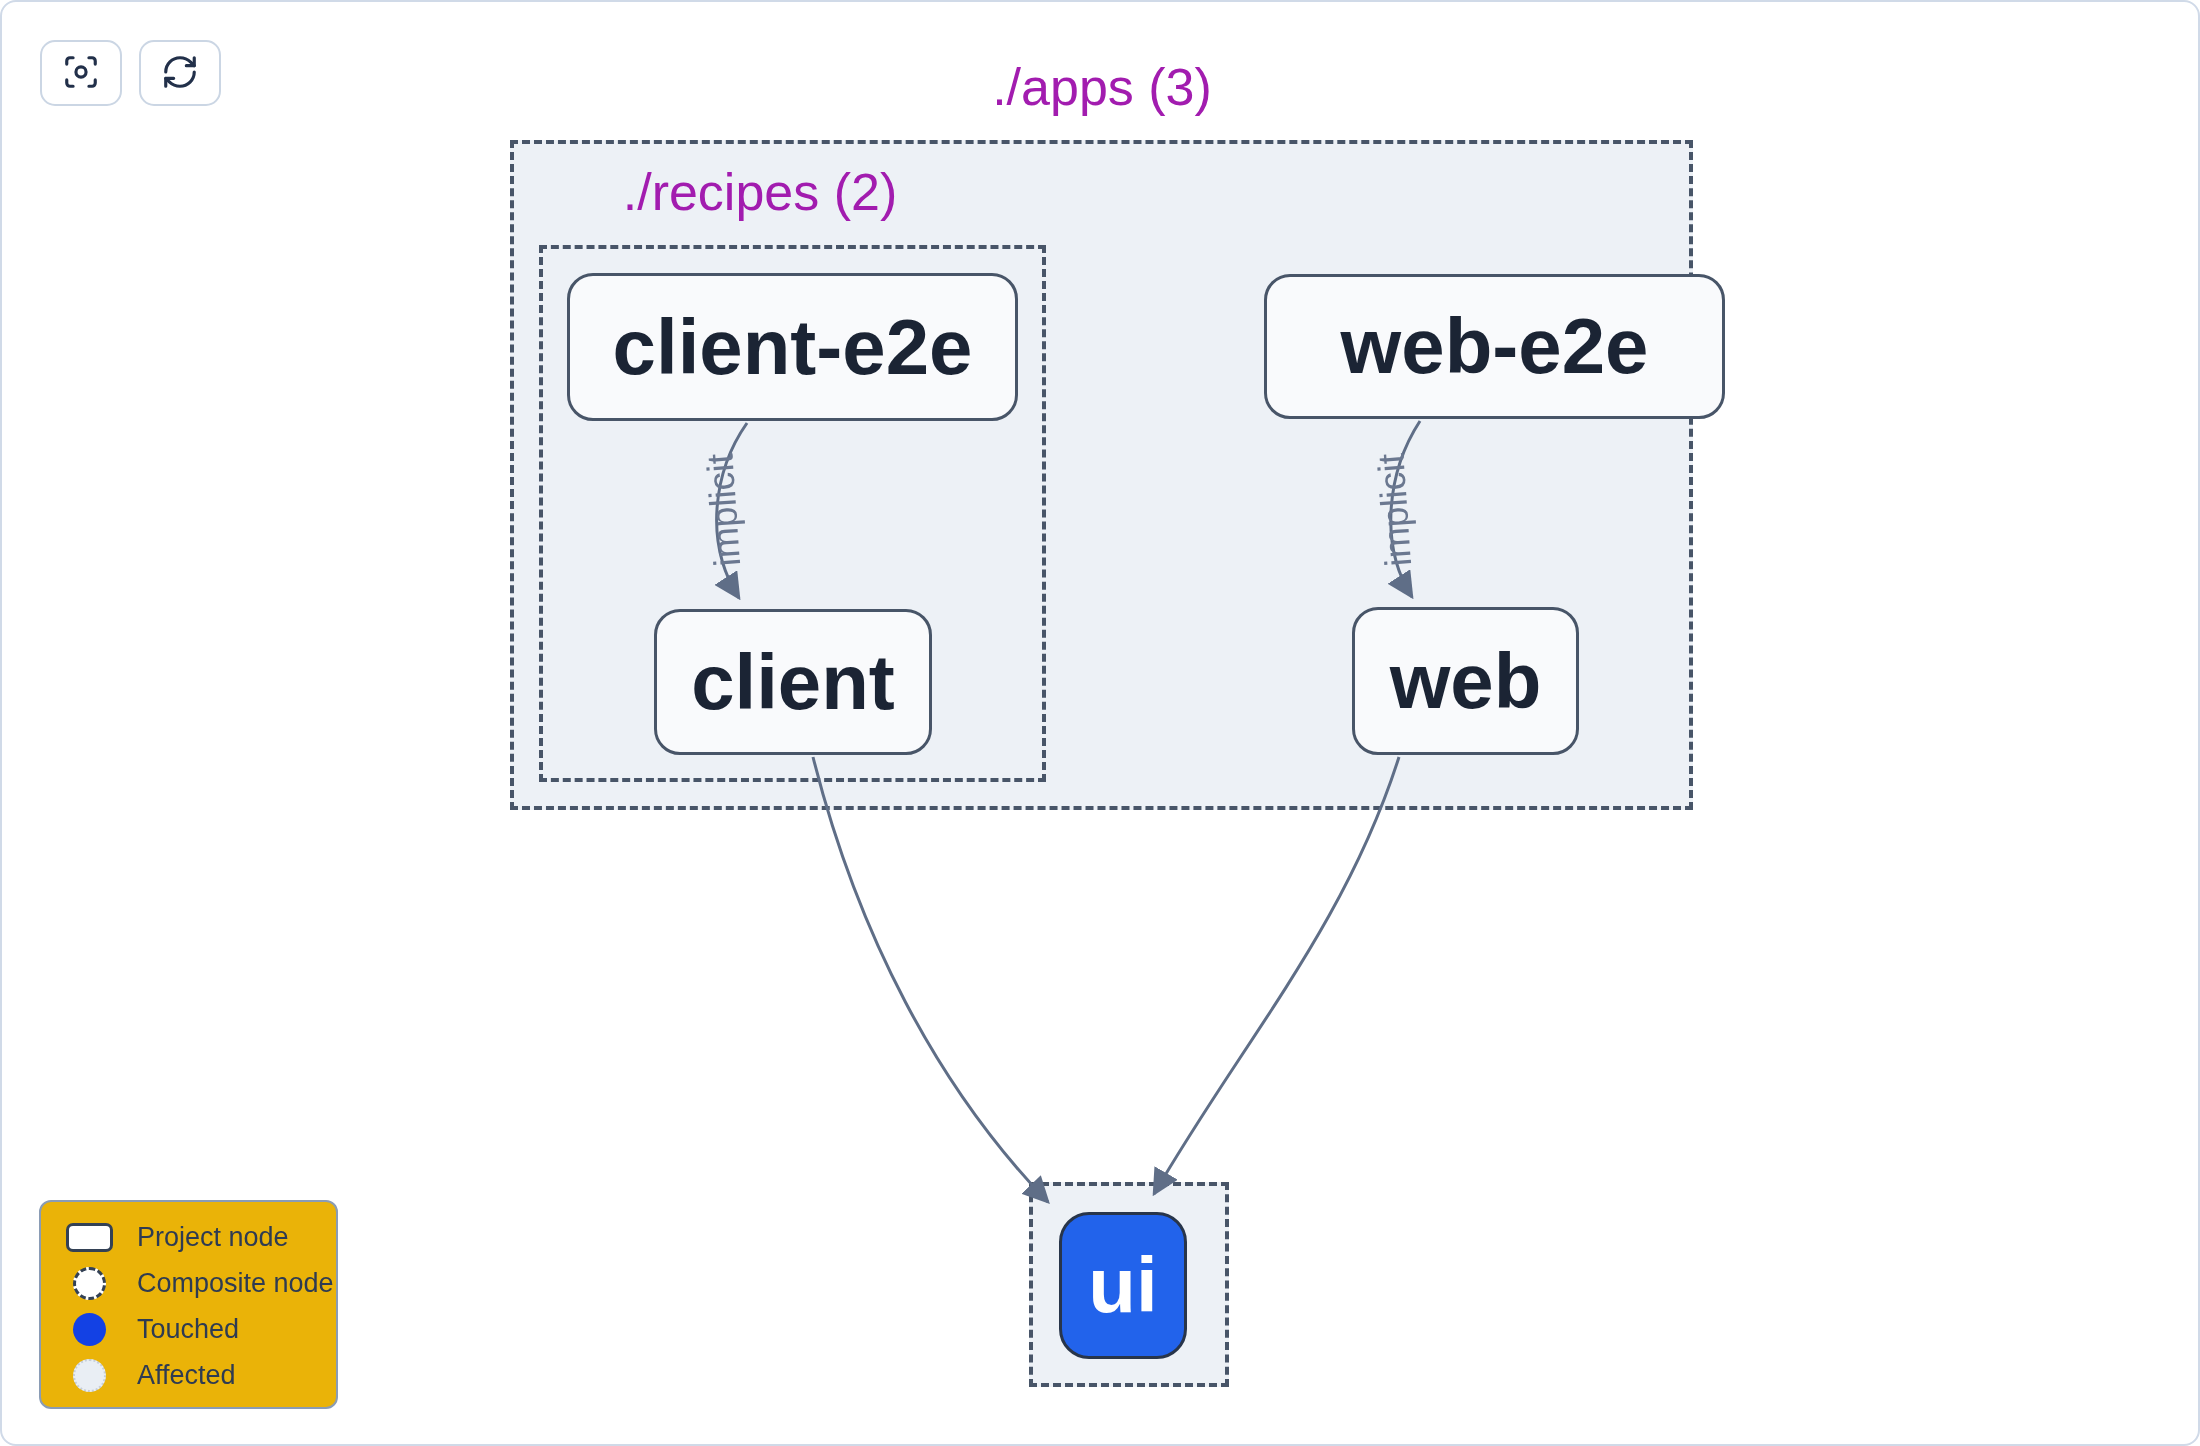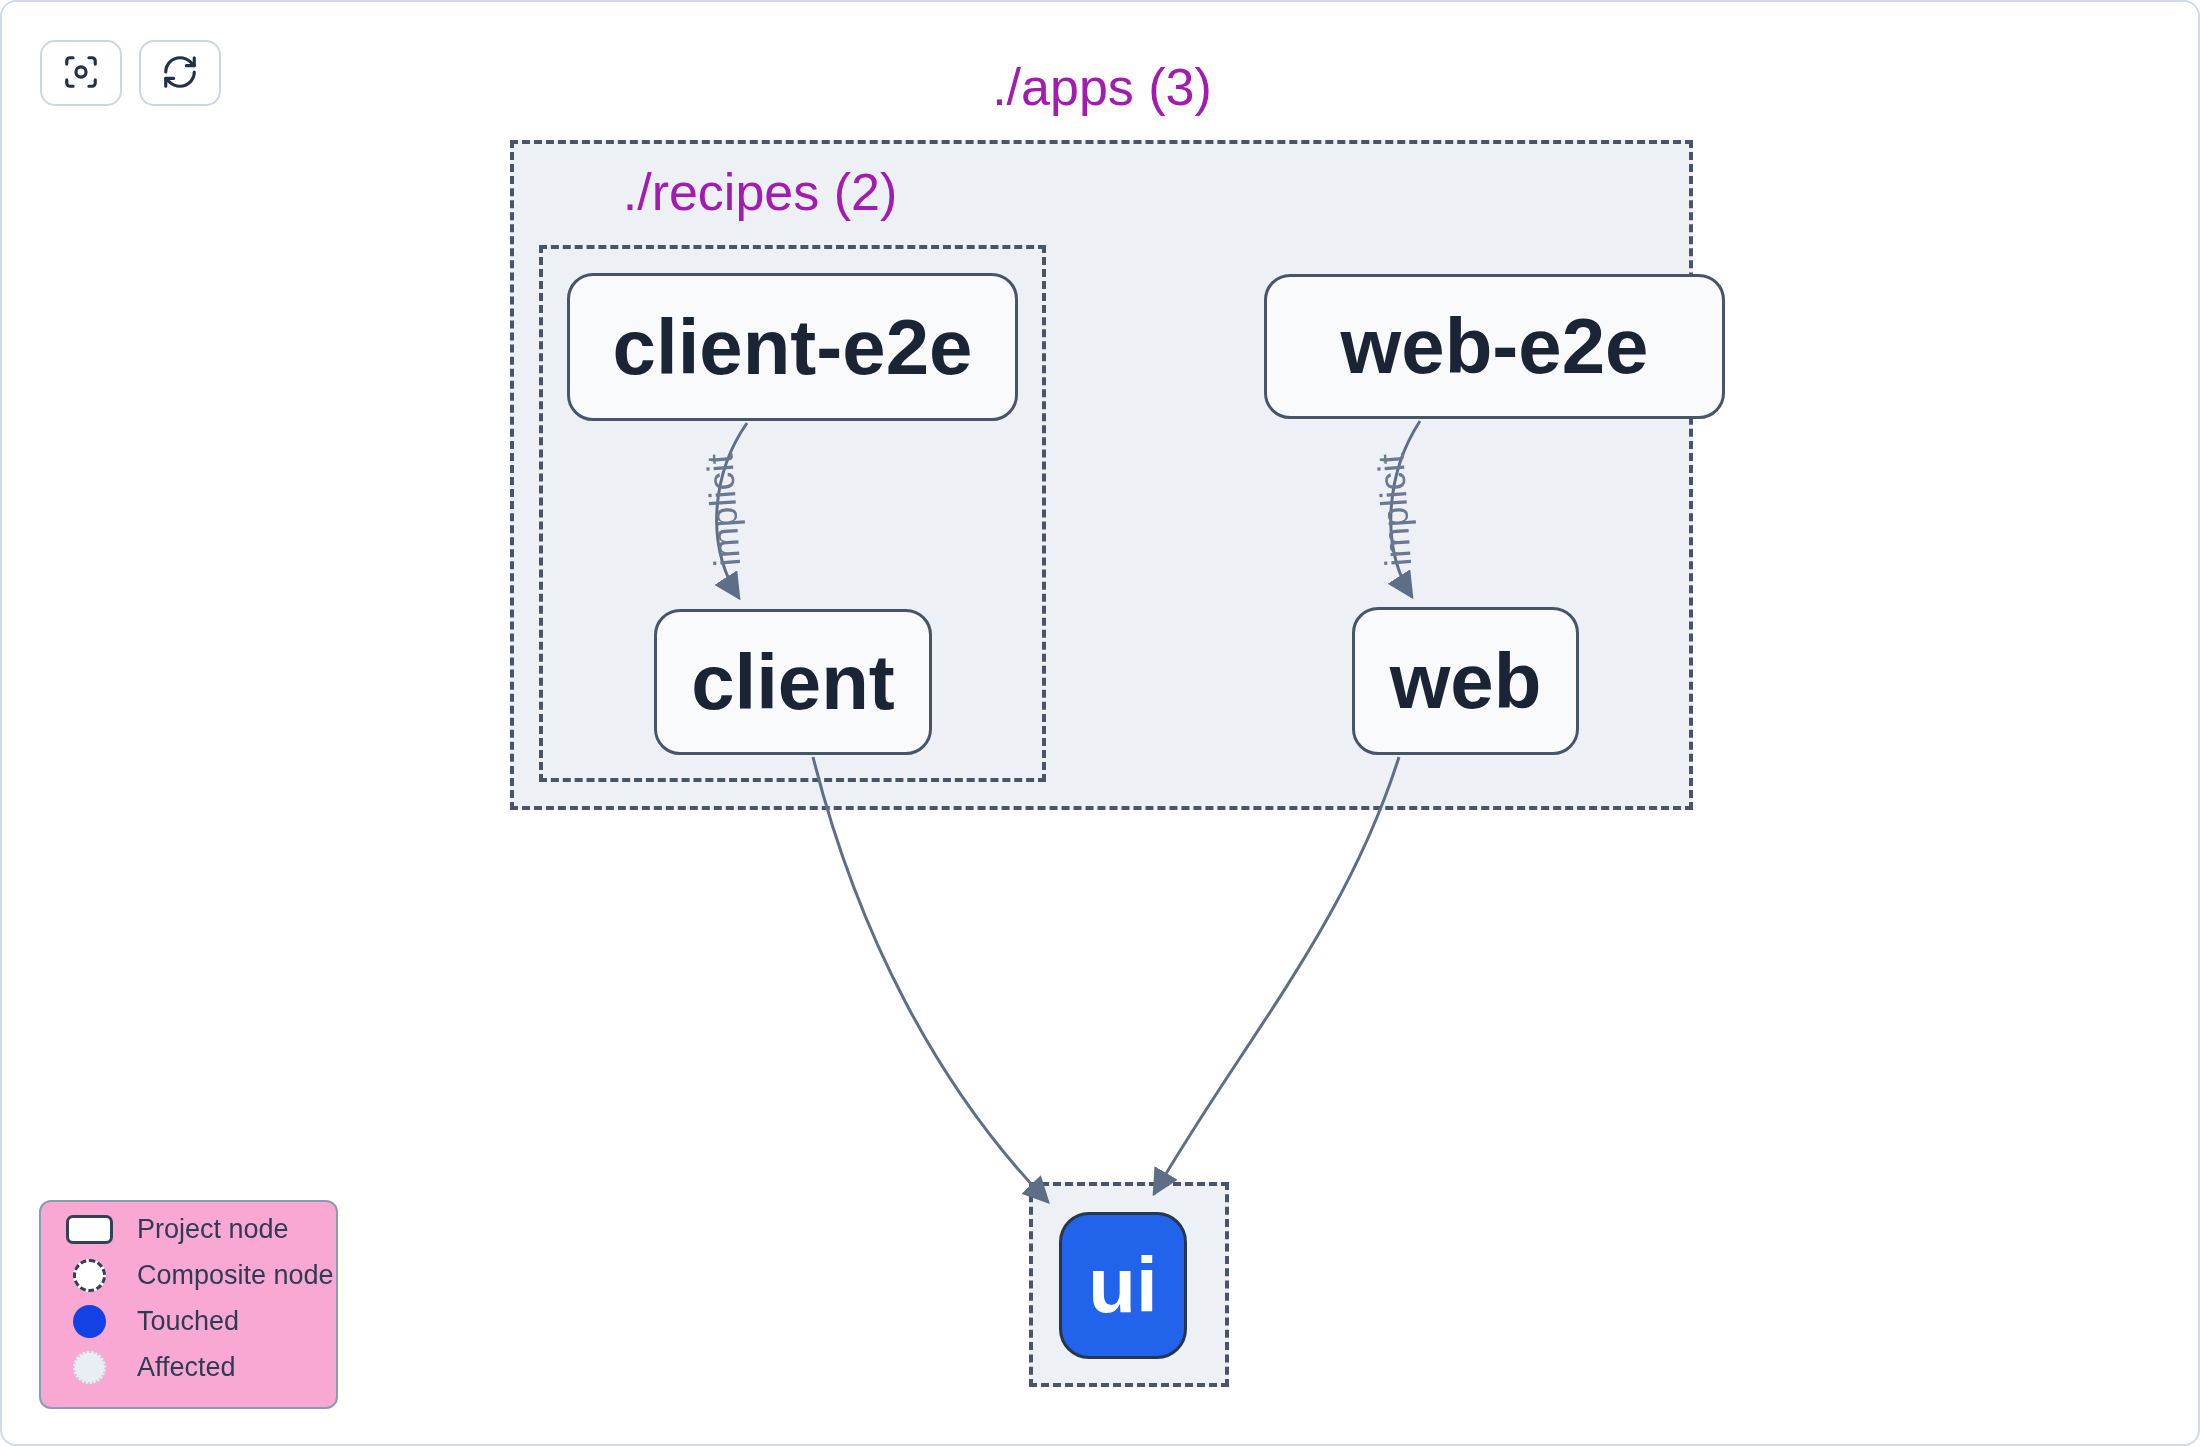--- a/index.html
+++ b/index.html
@@ -99,25 +99,25 @@
     border-color: #28354a;
     border-radius: 30px;
     color: #ffffff;
   }
 
   
   .legend {
     position: absolute;
     left: 37px; top: 1198px;
     width: 299px; height: 209px;
-    background: #f9a8d4;
+    background: #eab308;
     border: 2px solid #8a9cb5;
     border-radius: 12px;
     z-index: 6;
-    padding-top: 4px;
+    padding-top: 12px;
   }
   .legend-row {
     display: flex;
     align-items: center;
     height: 46px;
   }
   .legend-swatch-cell {
     width: 96px;
     display: flex;
     align-items: center;

